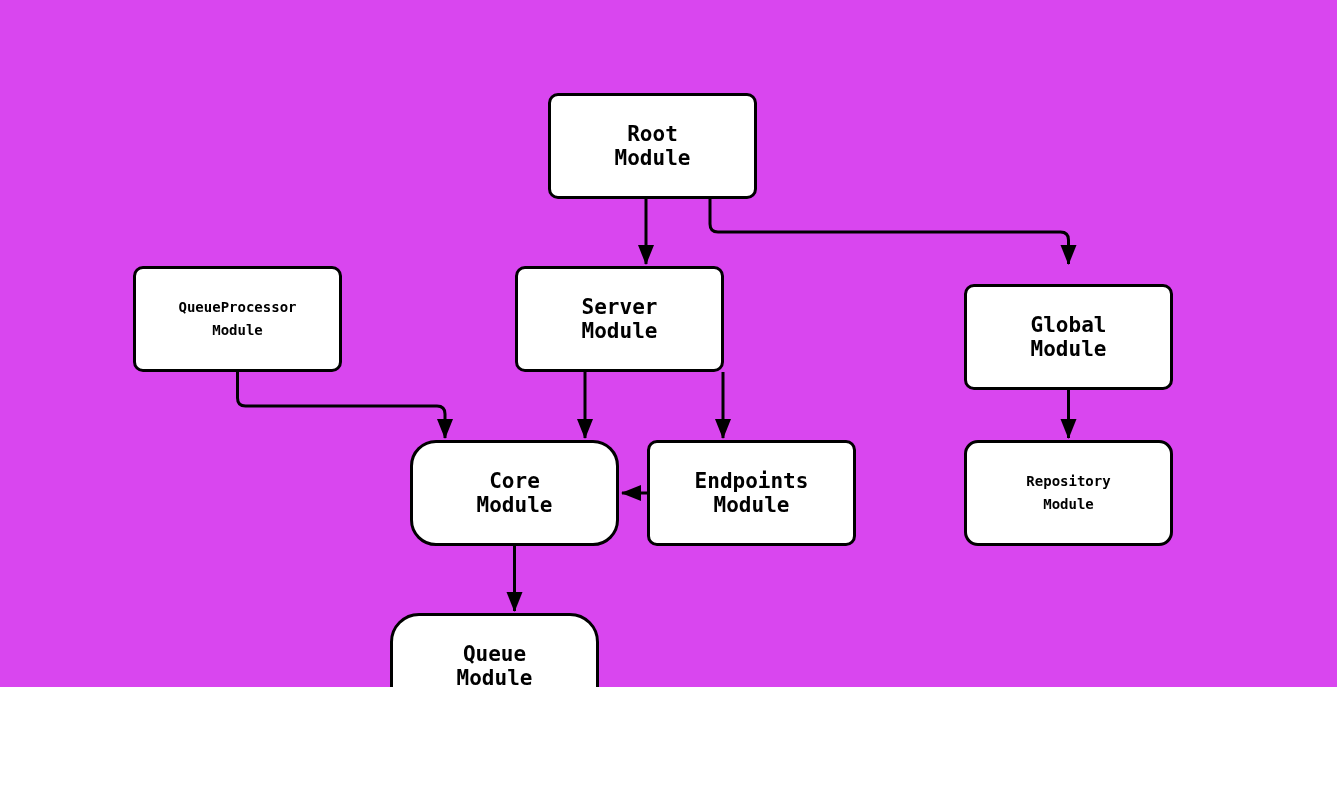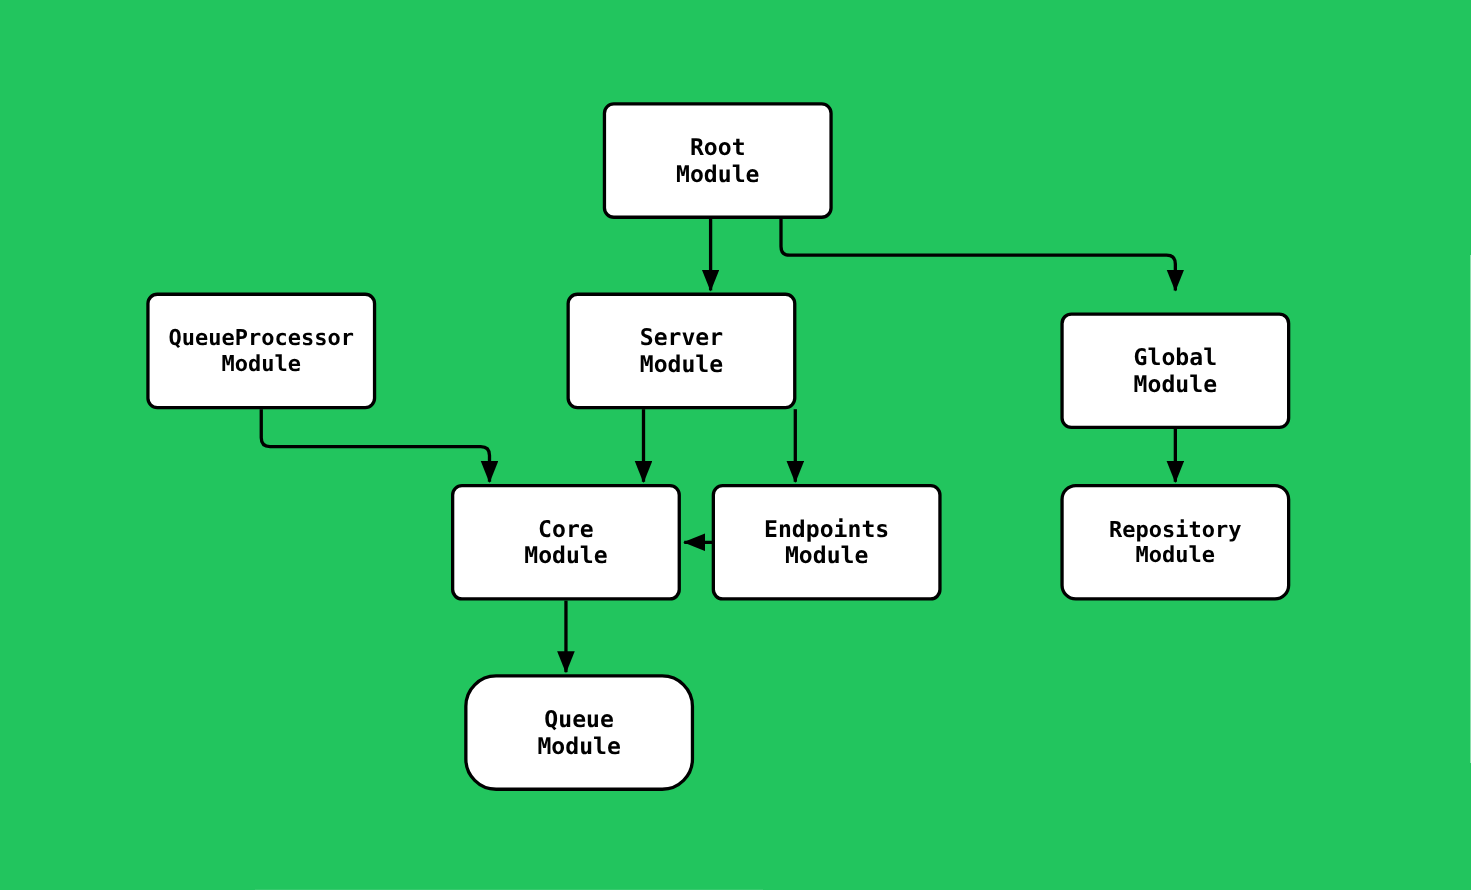--- a/index.html
+++ b/index.html
@@ -3,22 +3,22 @@
 <meta charset="utf-8">
 <style>
   html, body {
     margin: 0;
     padding: 0;
     background: #ffffff;
   }
   .canvas {
     position: relative;
     width: 1337px;
-    height: 809px;
-    background: #22c55e;
+    height: 687px;
+    background: #d946ef;
     overflow: hidden;
     font-family: "DejaVu Sans Mono", monospace;
     text-decoration: underline;
   }
   .edges-layer {
     position: absolute;
     left: 0;
     top: 0;
     width: 1337px;
     height: 809px;
@@ -44,32 +44,32 @@
   .node-label {
     font-family: "DejaVu Sans Mono", monospace;
     font-weight: 700;
     font-size: 21px;
     line-height: 24px;
     color: #000000;
     text-align: center;
     white-space: pre-line;
   }
   .node.tight .node-label {
-    font-size: 20px;
+    font-size: 14px;
     line-height: 23px;
   }
   
   #node-root         { left: 548px; top: 93px;  }
   #node-queueproc    { left: 133px; top: 266px; }
   #node-server       { left: 515px; top: 266px; }
   #node-global       { left: 964px; top: 284px; }
-  #node-core         { left: 410px; top: 440px; }
+  #node-core         { left: 410px; top: 440px; border-radius: 26px; }
   #node-endpoints    { left: 647px; top: 440px; }
   #node-repository   { left: 964px; top: 440px; border-radius: 14px; }
-  #node-queue        { left: 422px; top: 613px; border-radius: 29px; }
+  #node-queue        { left: 390px; top: 613px; border-radius: 29px; }
 </style>
 </head>
 <body>
 
 <div class="canvas">
 
   <svg class="edges-layer" width="1337" height="809" viewBox="0 0 1337 809" xmlns="http://www.w3.org/2000/svg">
     <defs>
       <marker id="arrowhead" markerUnits="userSpaceOnUse" markerWidth="22" markerHeight="18" refX="19" refY="8" orient="auto">
         <path d="M0,0 L20,8 L0,16 Z" fill="#000000"></path>

